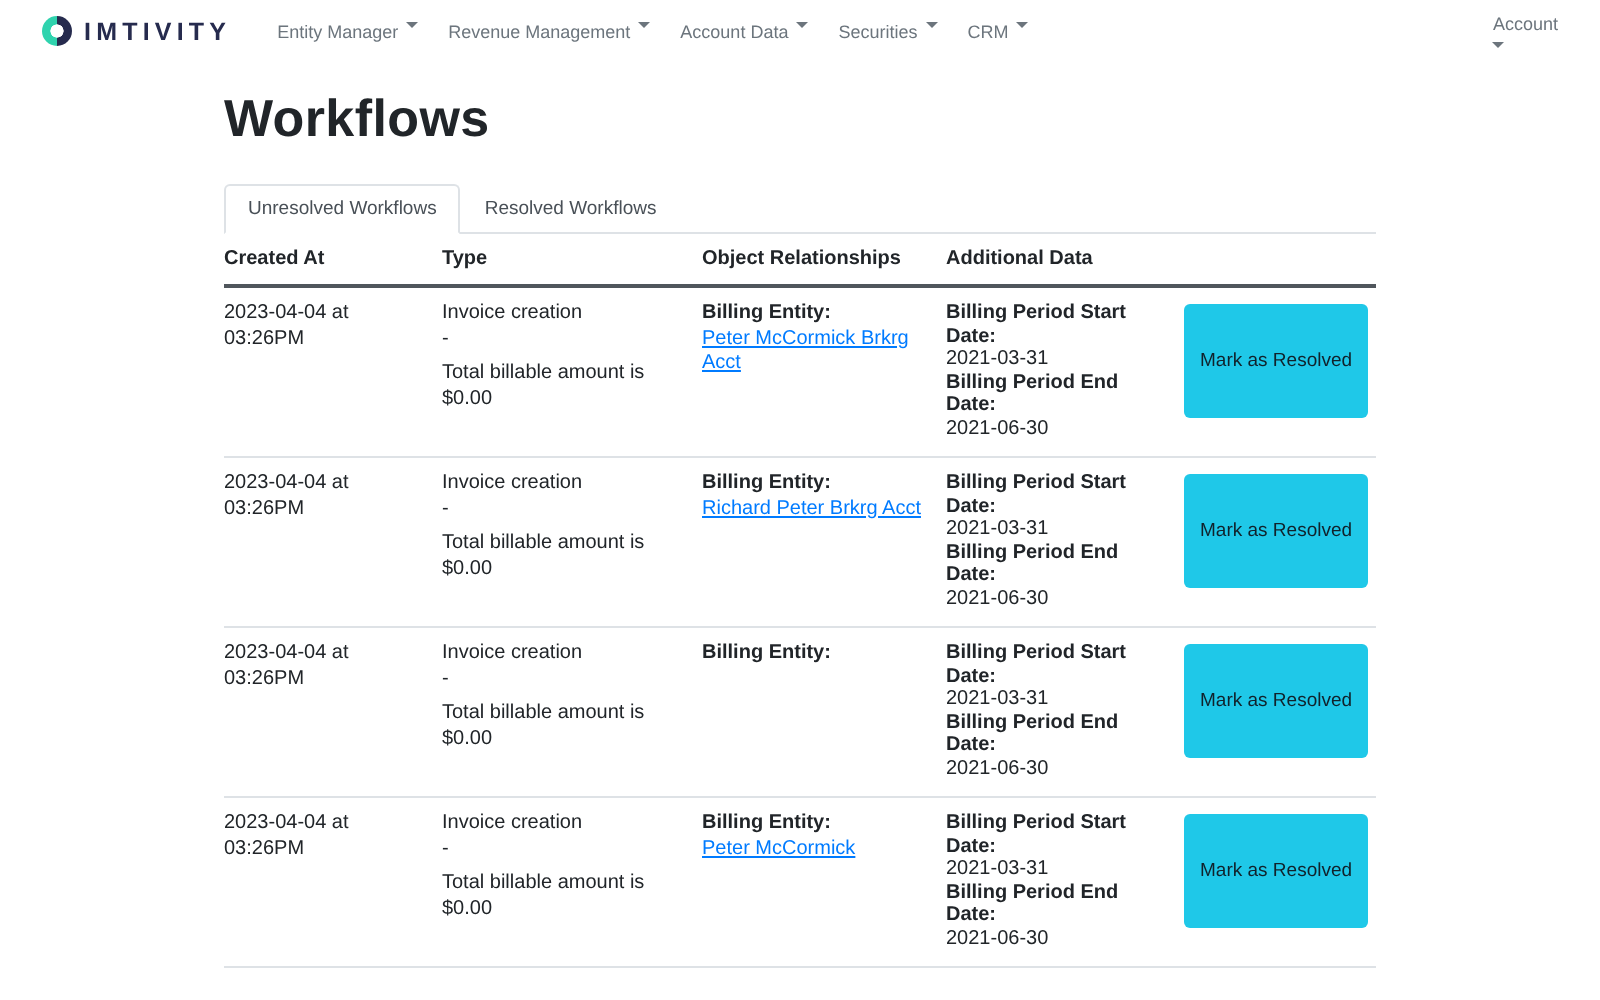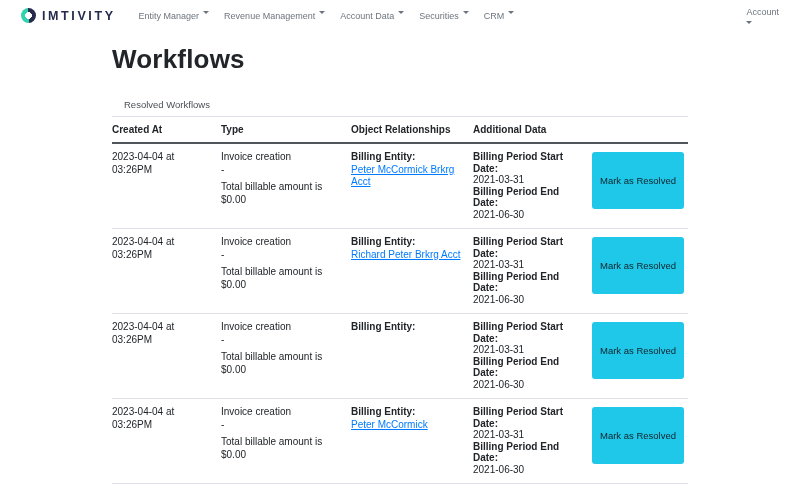--- a/index.html
+++ b/index.html
@@ -112,20 +112,21 @@
   <span class="nav-item nav-account">
     <span>Account</span>
     <span class="caret"></span>
   </span>
 </div>
 
 <div class="container">
   <h1 class="page-title">Workflows</h1>
 
   <div class="tabs">
+    <span class="tab active">Unresolved Workflows</span>
     <span class="tab">Resolved Workflows</span>
   </div>
 
   <div class="thead">
     <div class="cell b">Created At</div>
     <div class="cell b">Type</div>
     <div class="cell b">Object Relationships</div>
     <div class="cell b">Additional Data</div>
     <div class="cell"></div>
   </div>

